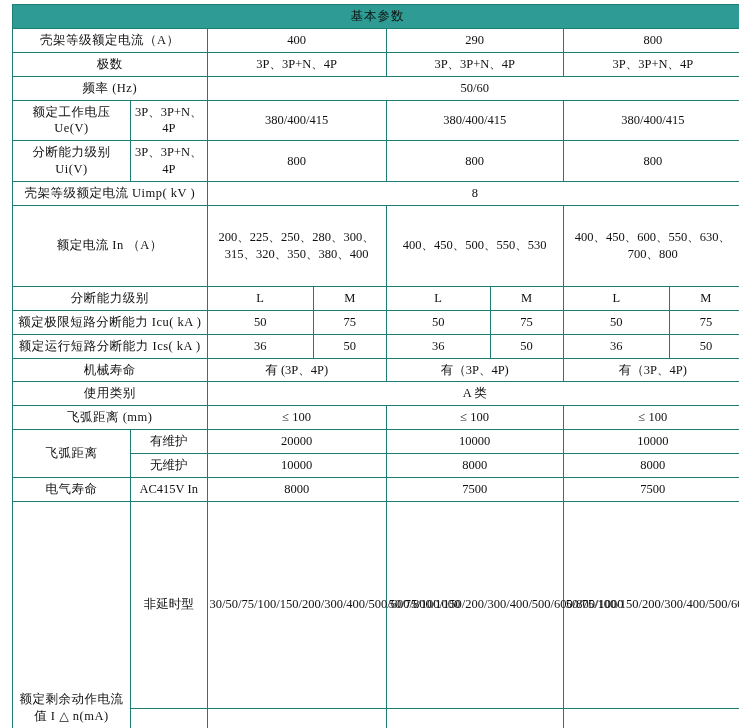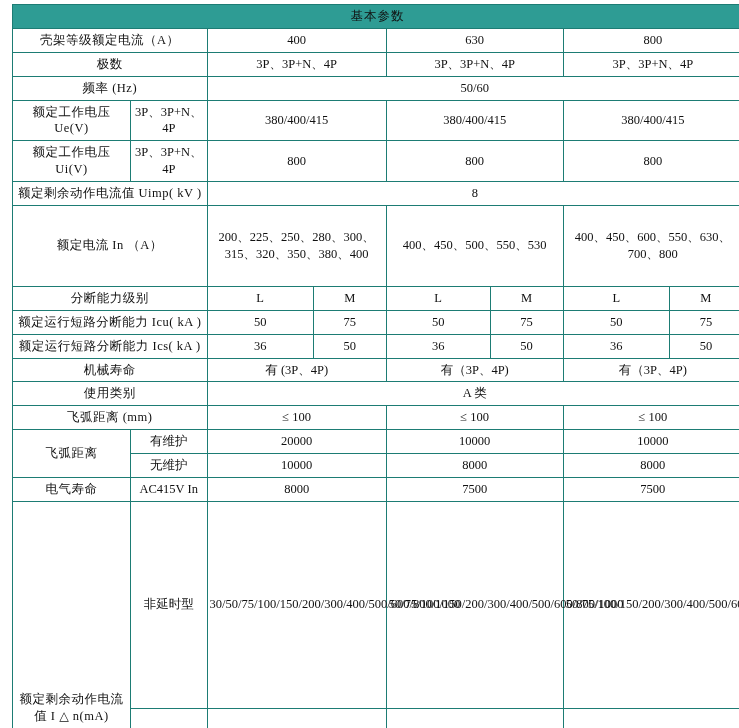--- a/index.html
+++ b/index.html
@@ -79,21 +79,21 @@
       <col style="width:62px">
     </colgroup>
     <tbody>
       <tr>
         <td class="title-cell" colspan="8">基本参数</td>
       </tr>
 
       <tr>
         <td class="lbl" colspan="2">壳架等级额定电流（A）</td>
         <td colspan="2">400</td>
-        <td colspan="2">630</td>
+        <td colspan="2">290</td>
         <td colspan="2">800</td>
       </tr>
 
       <tr>
         <td class="lbl" colspan="2">极数</td>
         <td colspan="2">3P、3P+N、4P</td>
         <td colspan="2">3P、3P+N、4P</td>
         <td colspan="2">3P、3P+N、4P</td>
       </tr>
 
@@ -104,29 +104,29 @@
 
       <tr>
         <td class="lbl">额定工作电压 Ue(V)</td>
         <td>3P、3P+N、4P</td>
         <td colspan="2">380/400/415</td>
         <td colspan="2">380/400/415</td>
         <td colspan="2">380/400/415</td>
       </tr>
 
       <tr>
-        <td class="lbl">额定工作电压 Ui(V)</td>
+        <td class="lbl">分断能力级别 Ui(V)</td>
         <td>3P、3P+N、4P</td>
         <td colspan="2">800</td>
         <td colspan="2">800</td>
         <td colspan="2">800</td>
       </tr>
 
       <tr>
-        <td class="lbl" colspan="2">额定剩余动作电流值 Uimp( kV )</td>
+        <td class="lbl" colspan="2">壳架等级额定电流 Uimp( kV )</td>
         <td colspan="6">8</td>
       </tr>
 
       <tr>
         <td class="lbl" colspan="2">额定电流 In （A）</td>
         <td class="tall multi" colspan="2">200、225、250、280、300、315、320、350、380、400</td>
         <td class="tall multi" colspan="2">400、450、500、550、530</td>
         <td class="tall multi" colspan="2">400、450、600、550、630、700、800</td>
       </tr>
 
@@ -134,21 +134,21 @@
         <td class="lbl" colspan="2">分断能力级别</td>
         <td>L</td>
         <td>M</td>
         <td>L</td>
         <td>M</td>
         <td>L</td>
         <td>M</td>
       </tr>
 
       <tr>
-        <td class="lbl" colspan="2">额定运行短路分断能力 Icu( kA )</td>
+        <td class="lbl" colspan="2">额定极限短路分断能力 Icu( kA )</td>
         <td>50</td>
         <td>75</td>
         <td>50</td>
         <td>75</td>
         <td>50</td>
         <td>75</td>
       </tr>
 
       <tr>
         <td class="lbl" colspan="2">额定运行短路分断能力 Ics( kA )</td>

